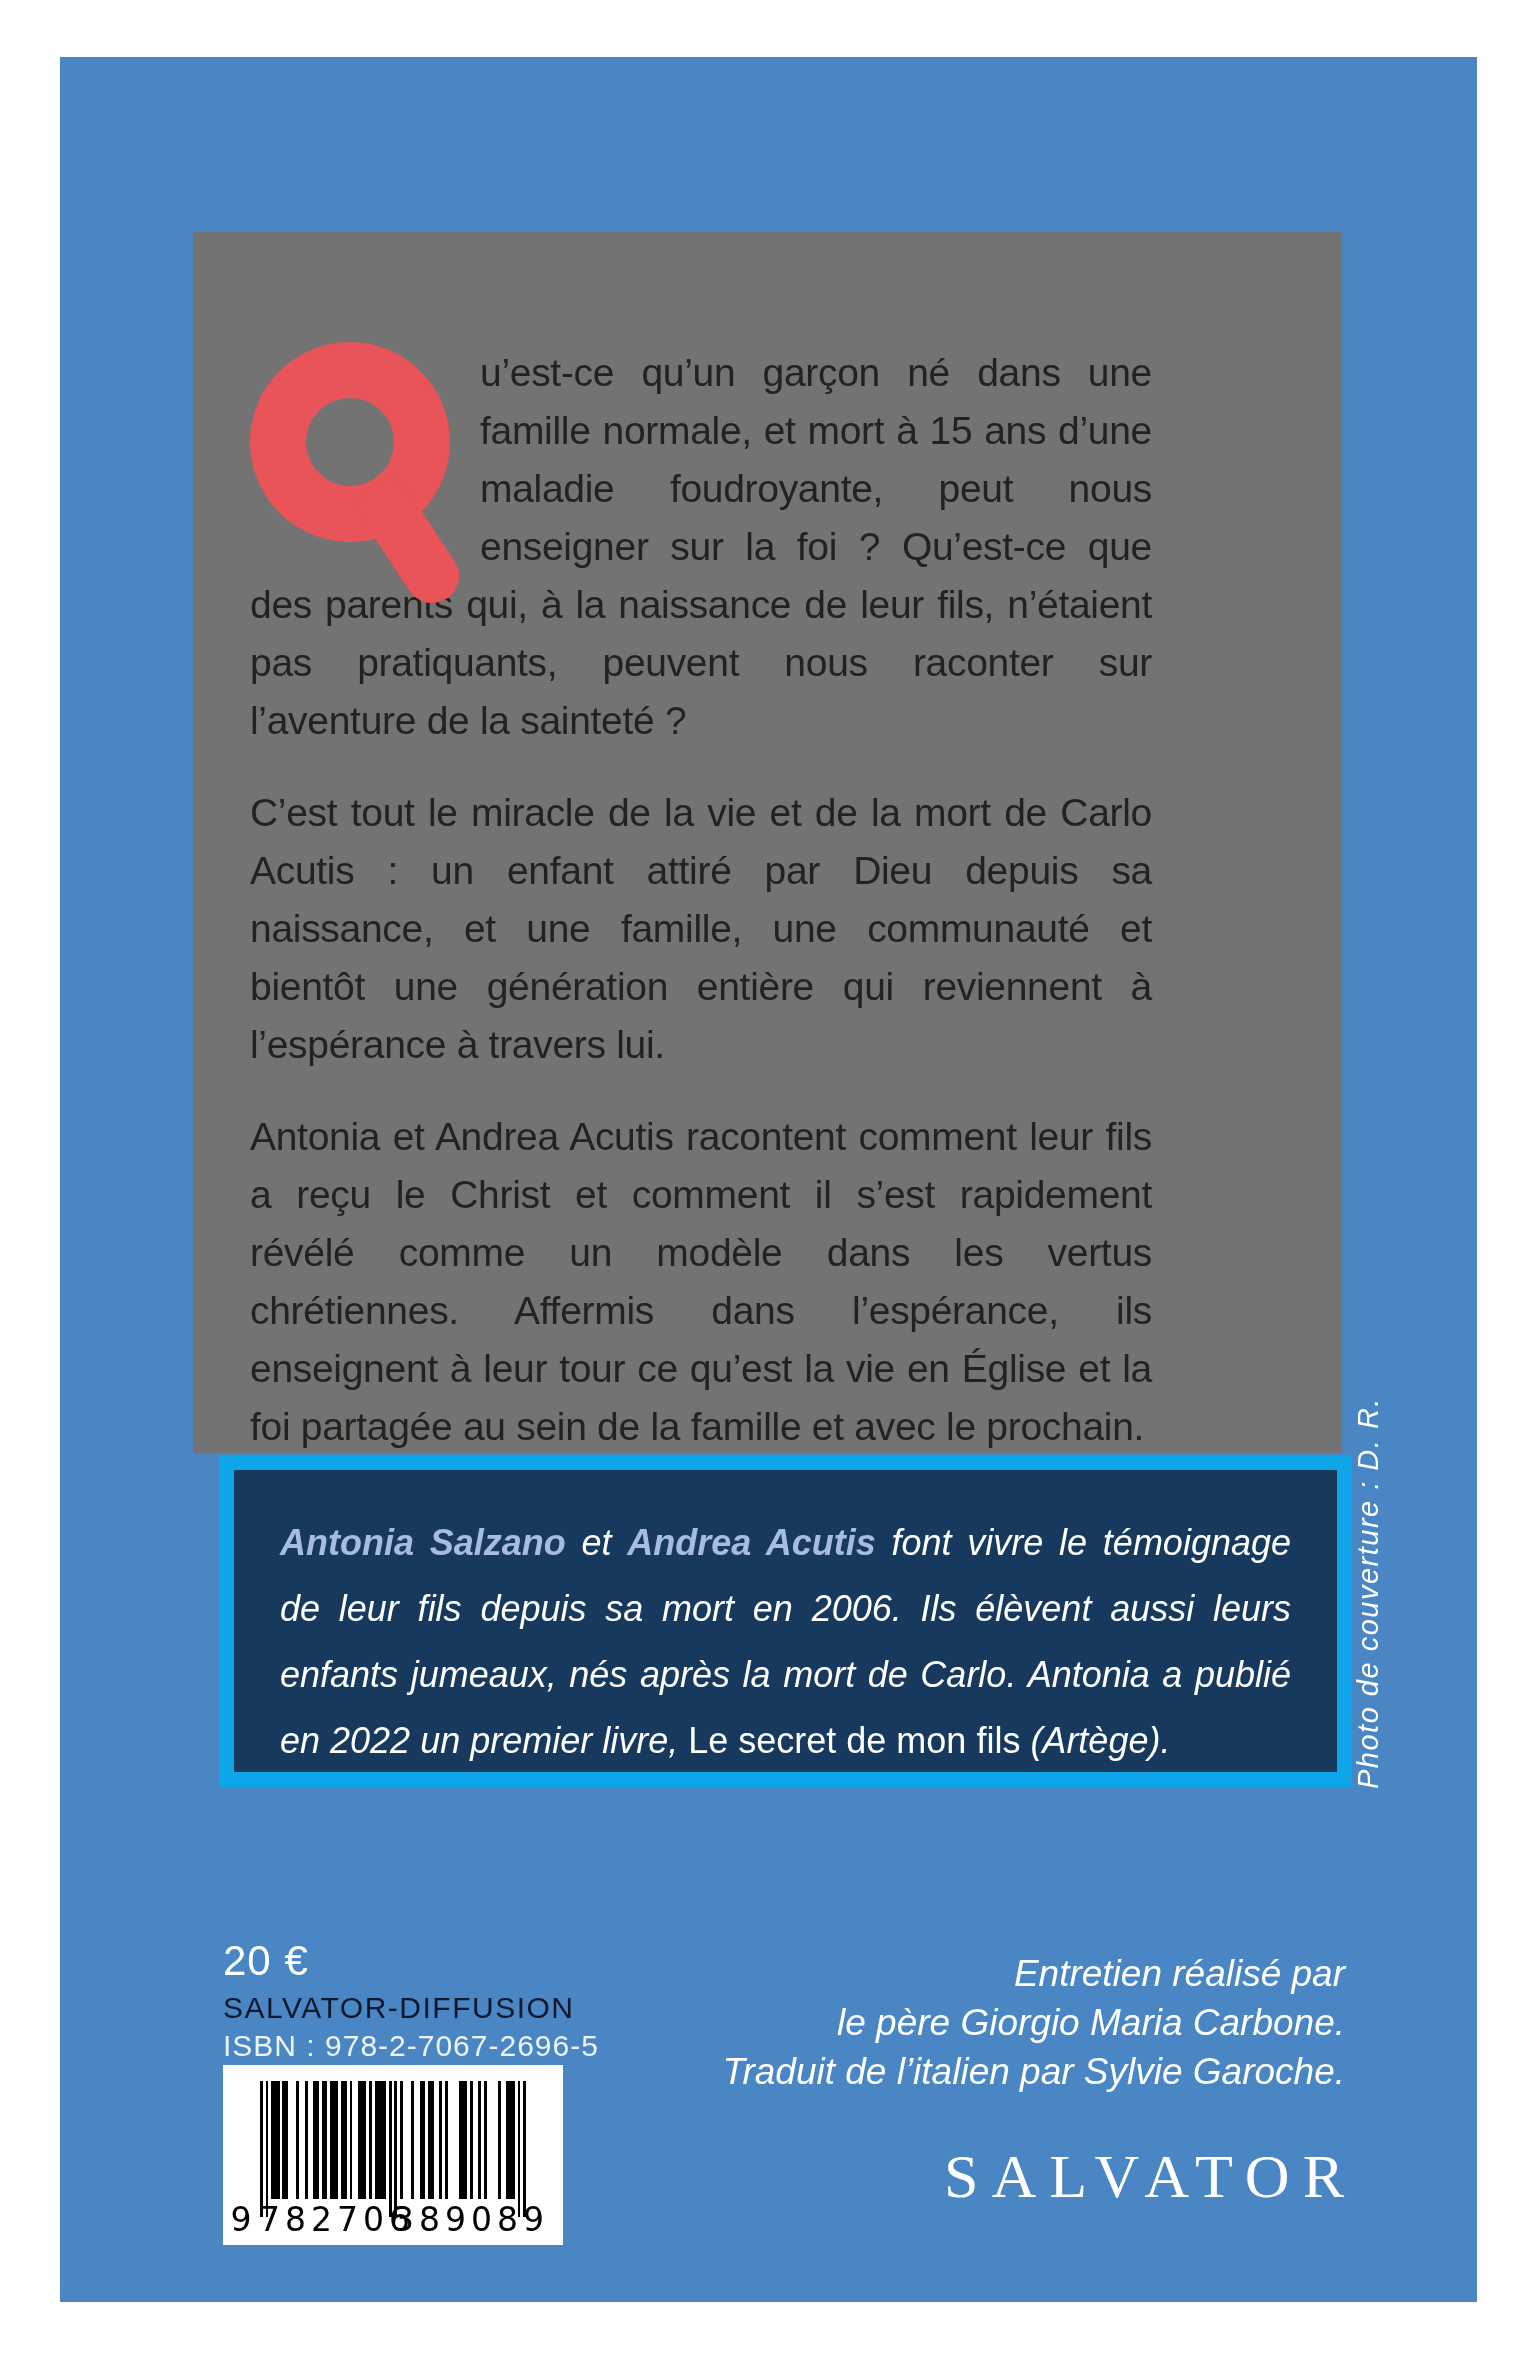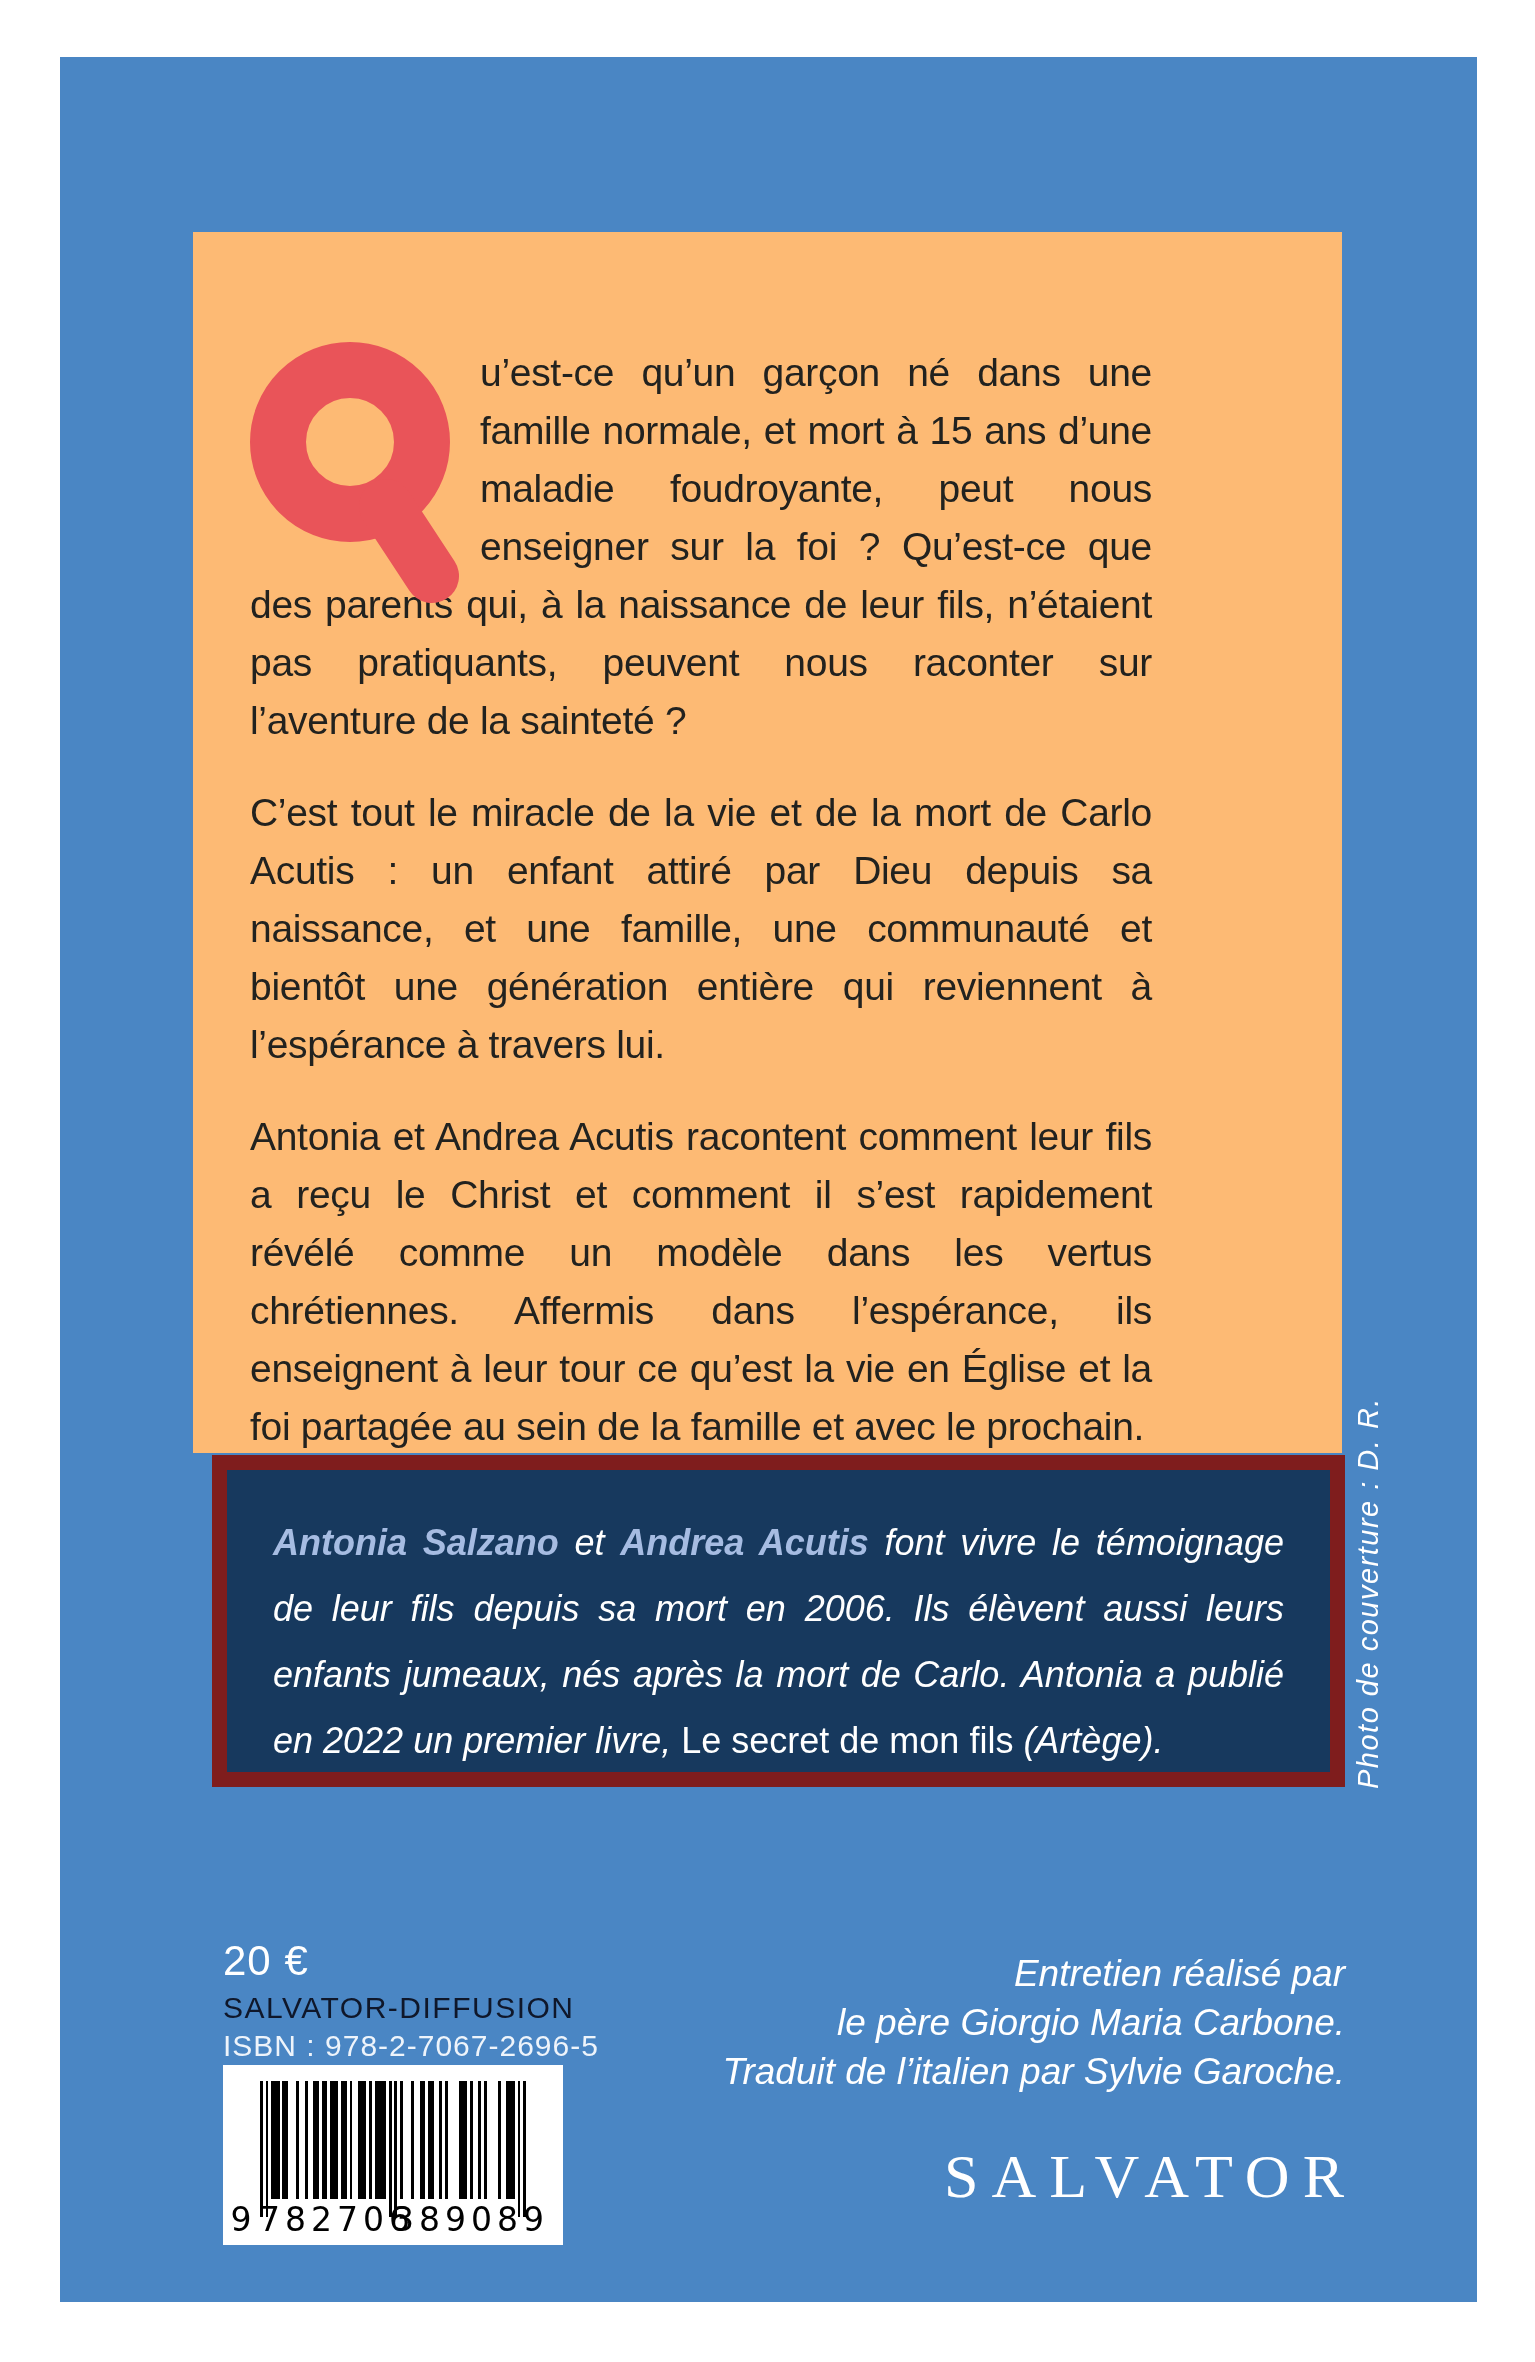--- a/index.html
+++ b/index.html
@@ -7,38 +7,38 @@
     width:1535px;height:2362px;position:relative;background:#ffffff;
     font-family:"Liberation Sans",sans-serif;overflow:hidden;
   }
   .cover{
     position:absolute;left:60px;top:57px;width:1417px;height:2245px;
     background:#4a86c4;
   }
   
   .panel{
     position:absolute;left:133px;top:175px;width:1149px;height:1221px;
-    background:#fdba74;overflow:hidden;
+    background:#737373;overflow:hidden;
   }
   .panel-text{
     margin:112px 190px 0 57px;
     text-align:justify;
     font-size:39px;line-height:58px;letter-spacing:-0.3px;
     color:#22221f;
   }
   .panel-text p{margin:0;}
   .panel-text p + p{margin-top:34px;}
   .dropcap{
     float:left;width:212px;height:176px;position:relative;margin-right:18px;
   }
   .dropcap svg{position:absolute;left:0;top:-6px;overflow:visible;}
   
   .author-box{
-    position:absolute;left:152px;top:1398px;width:1133px;height:332px;
-    background:#7f1d1d;padding:15px;box-sizing:border-box;
+    position:absolute;left:159px;top:1398px;width:1133px;height:332px;
+    background:#0ea5e9;padding:15px;box-sizing:border-box;
   }
   .author-box-inner{
     width:100%;height:100%;background:#17395e;box-sizing:border-box;
     padding:40px 46px 0 46px;overflow:hidden;
     text-align:justify;font-style:italic;
     font-size:36px;line-height:66px;color:#ffffff;
   }
   .seg-italic{font-style:italic;}
   .seg-name{font-style:italic;font-weight:bold;color:#a6bce2;}
   .seg-roman{font-style:normal;}

